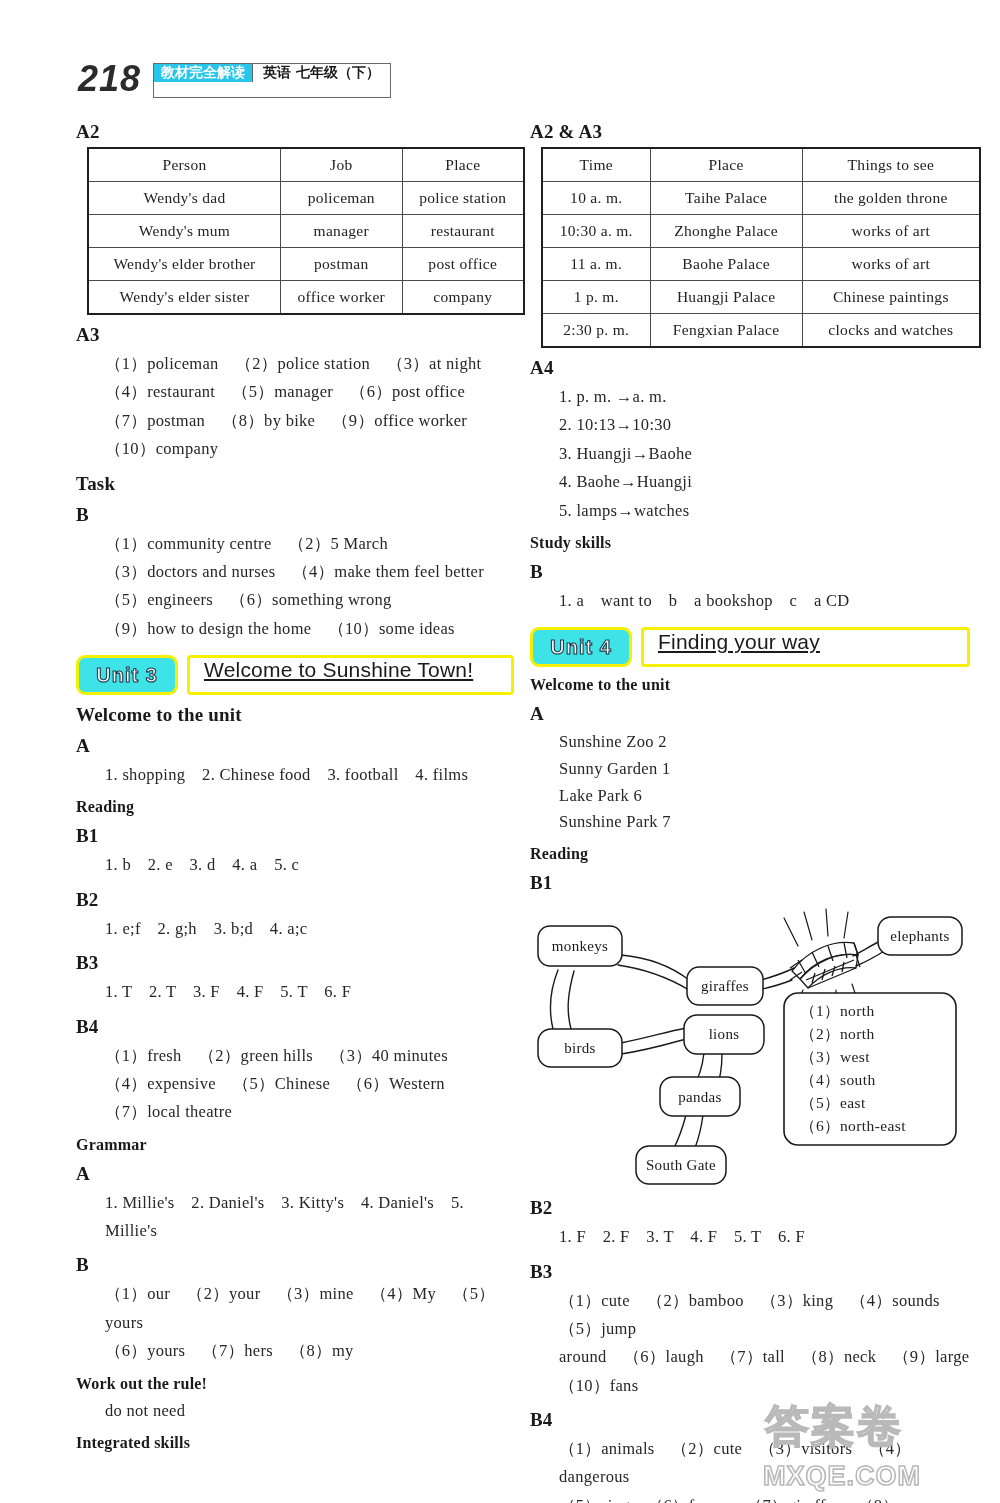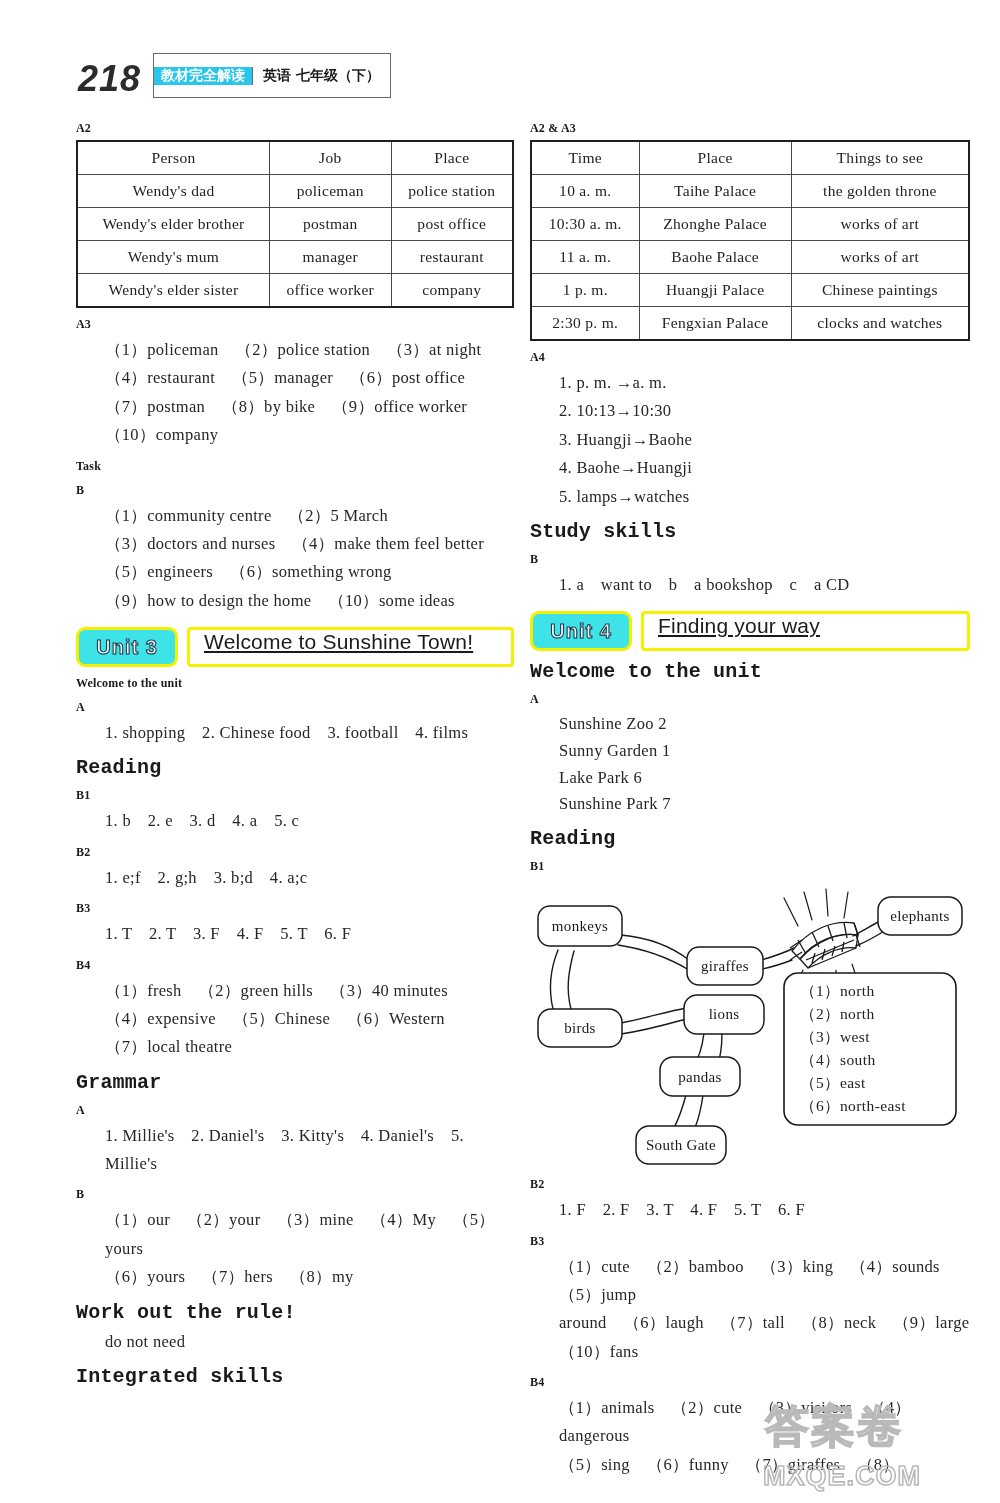--- a/index.html
+++ b/index.html
@@ -13,48 +13,48 @@
     overflow: hidden;
   }
 
   
   .header { position: absolute; left: 78px; top: 52px; width: 420px; height: 46px; display: flex; align-items: flex-end; }
   .page-num {
     font-family: "Liberation Sans", sans-serif;
     font-size: 36px; font-weight: 700; letter-spacing: 1px;
     color: #2b2b2b; line-height: 1; margin-right: 12px; padding-bottom: 1px; font-style: italic;
   }
-  .hdr-box { display: flex; align-items: center; border: 1px solid #6a6a6a; height: 45px; }
+  .hdr-box { display: flex; align-items: flex-start; border: 1px solid #6a6a6a; height: 35px; }
   .hdr-badge {
     background: #29c5ea; color: #ffffff; font-weight: 700;
     font-family: "DejaVu Sans", sans-serif; font-size: 14px;
     display: flex; align-items: center; padding: 0 7px; letter-spacing: 0px;
   }
   .hdr-sub {
     background: #ffffff; color: #1a1a1a; font-weight: 700;
     font-family: "DejaVu Sans", sans-serif; font-size: 14px;
     display: flex; align-items: center; padding: 0 10px;
     border-left: 1px solid #6a6a6a;
   }
 
   
   .col { position: absolute; top: 112px; width: 438px; }
   .col-left { left: 76px; }
   .col-right { left: 530px; width: 440px; }
 
   .sec-h {
-    font-weight: 700; font-size: 12px; margin: 9px 0 4px 0;
+    font-weight: 700; font-size: 19px; margin: 9px 0 4px 0;
     font-family: "Liberation Serif", serif; letter-spacing: 0.2px;
   }
-  .sec-h.sans { font-family: Liberation Mono, monospace; font-size: 20px; }
+  .sec-h.sans { font-family: Liberation Serif, serif; font-size: 16px; }
   .ans { font-size: 16.5px; line-height: 1.72; letter-spacing: 0.3px; color: #262626; margin-left: 29px; }
   .ans.tight { line-height: 1.62; }
 
   
-  table.grid { border-collapse: collapse; width: 100%; margin: 4px 0 6px 0; }
+  table.grid { border-collapse: collapse; width: 100%; margin: 4px 0 6px 11px; }
   table.grid td {
     border: 1px solid #4a4a4a; text-align: center;
     font-size: 15.5px; padding: 7px 3px; color: #222; letter-spacing: .3px;
   }
   table.grid.thick { border: 2px solid #1f1f1f; }
   table.grid tr:last-child td { border-bottom: 2px solid #1f1f1f; }
   table.grid tr td:first-child { border-left: 2px solid #1f1f1f; }
   table.grid tr td:last-child { border-right: 2px solid #1f1f1f; }
   table.grid tr:first-child td { border-top: 2px solid #1f1f1f; }
 
@@ -116,28 +116,28 @@
       <td>Person</td>
       <td>Job</td>
       <td>Place</td>
     </tr>
     <tr>
       <td>Wendy's dad</td>
       <td>policeman</td>
       <td>police station</td>
     </tr>
     <tr>
+      <td>Wendy's mum</td>
+      <td>manager</td>
+      <td>restaurant</td>
+    </tr>
+    <tr>
       <td>Wendy's elder brother</td>
       <td>postman</td>
       <td>post office</td>
-    </tr>
-    <tr>
-      <td>Wendy's mum</td>
-      <td>manager</td>
-      <td>restaurant</td>
     </tr>
     <tr>
       <td>Wendy's elder sister</td>
       <td>office worker</td>
       <td>company</td>
     </tr>
   </tbody>
     </table>
 
   <div class="sec-h">A3</div>

